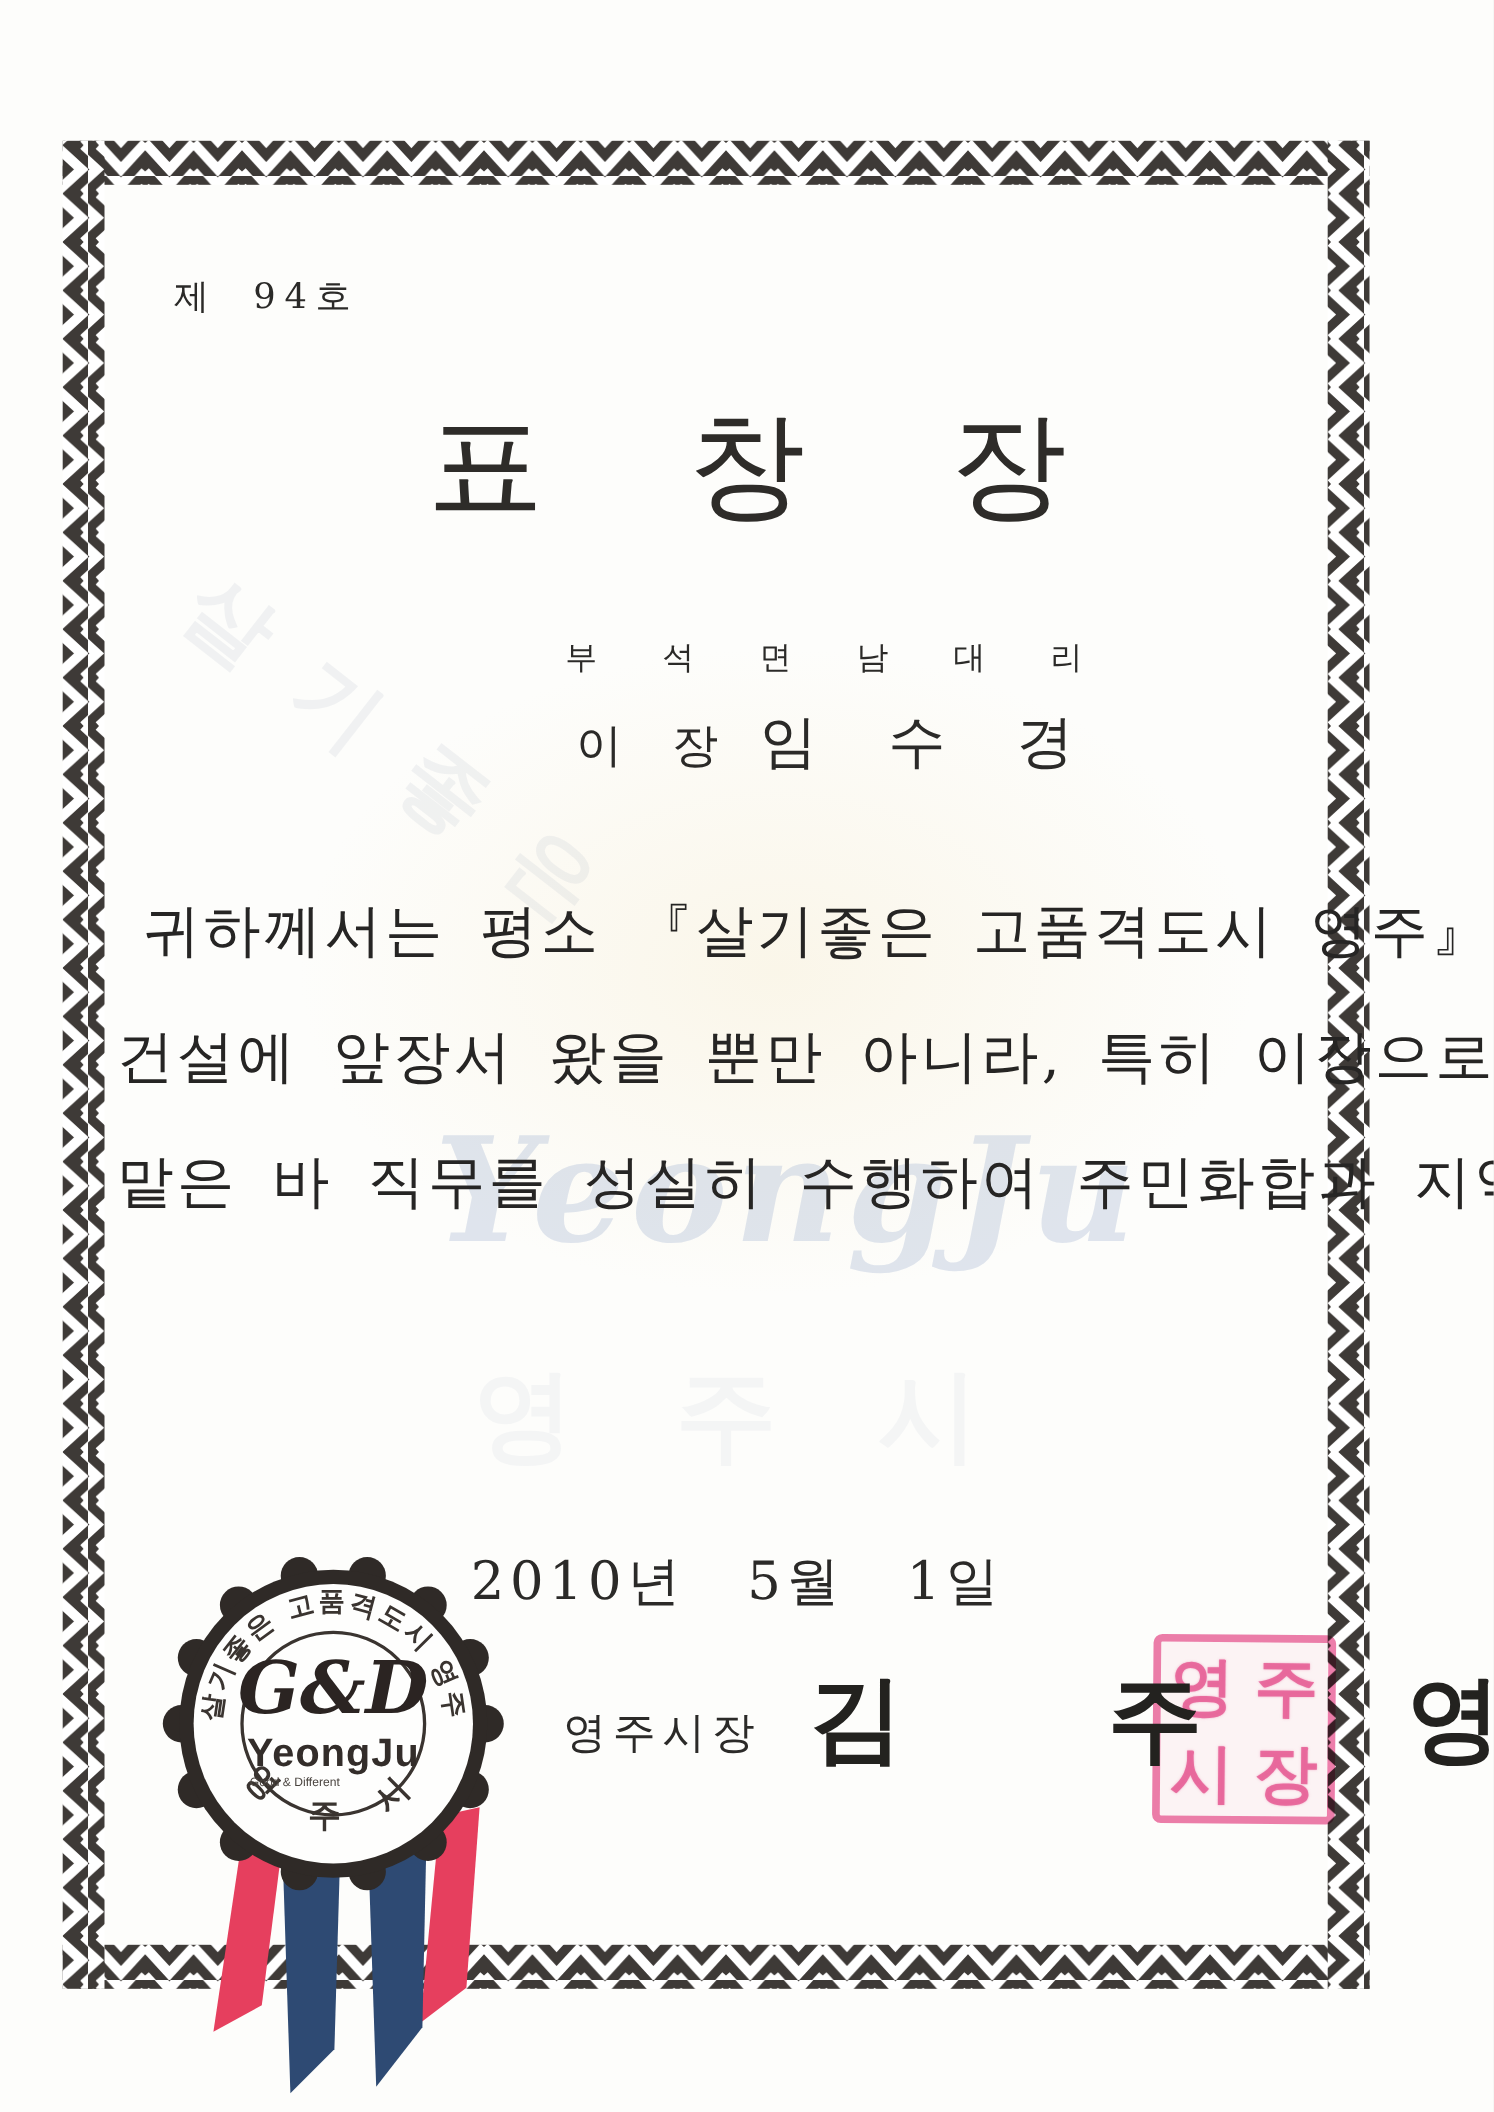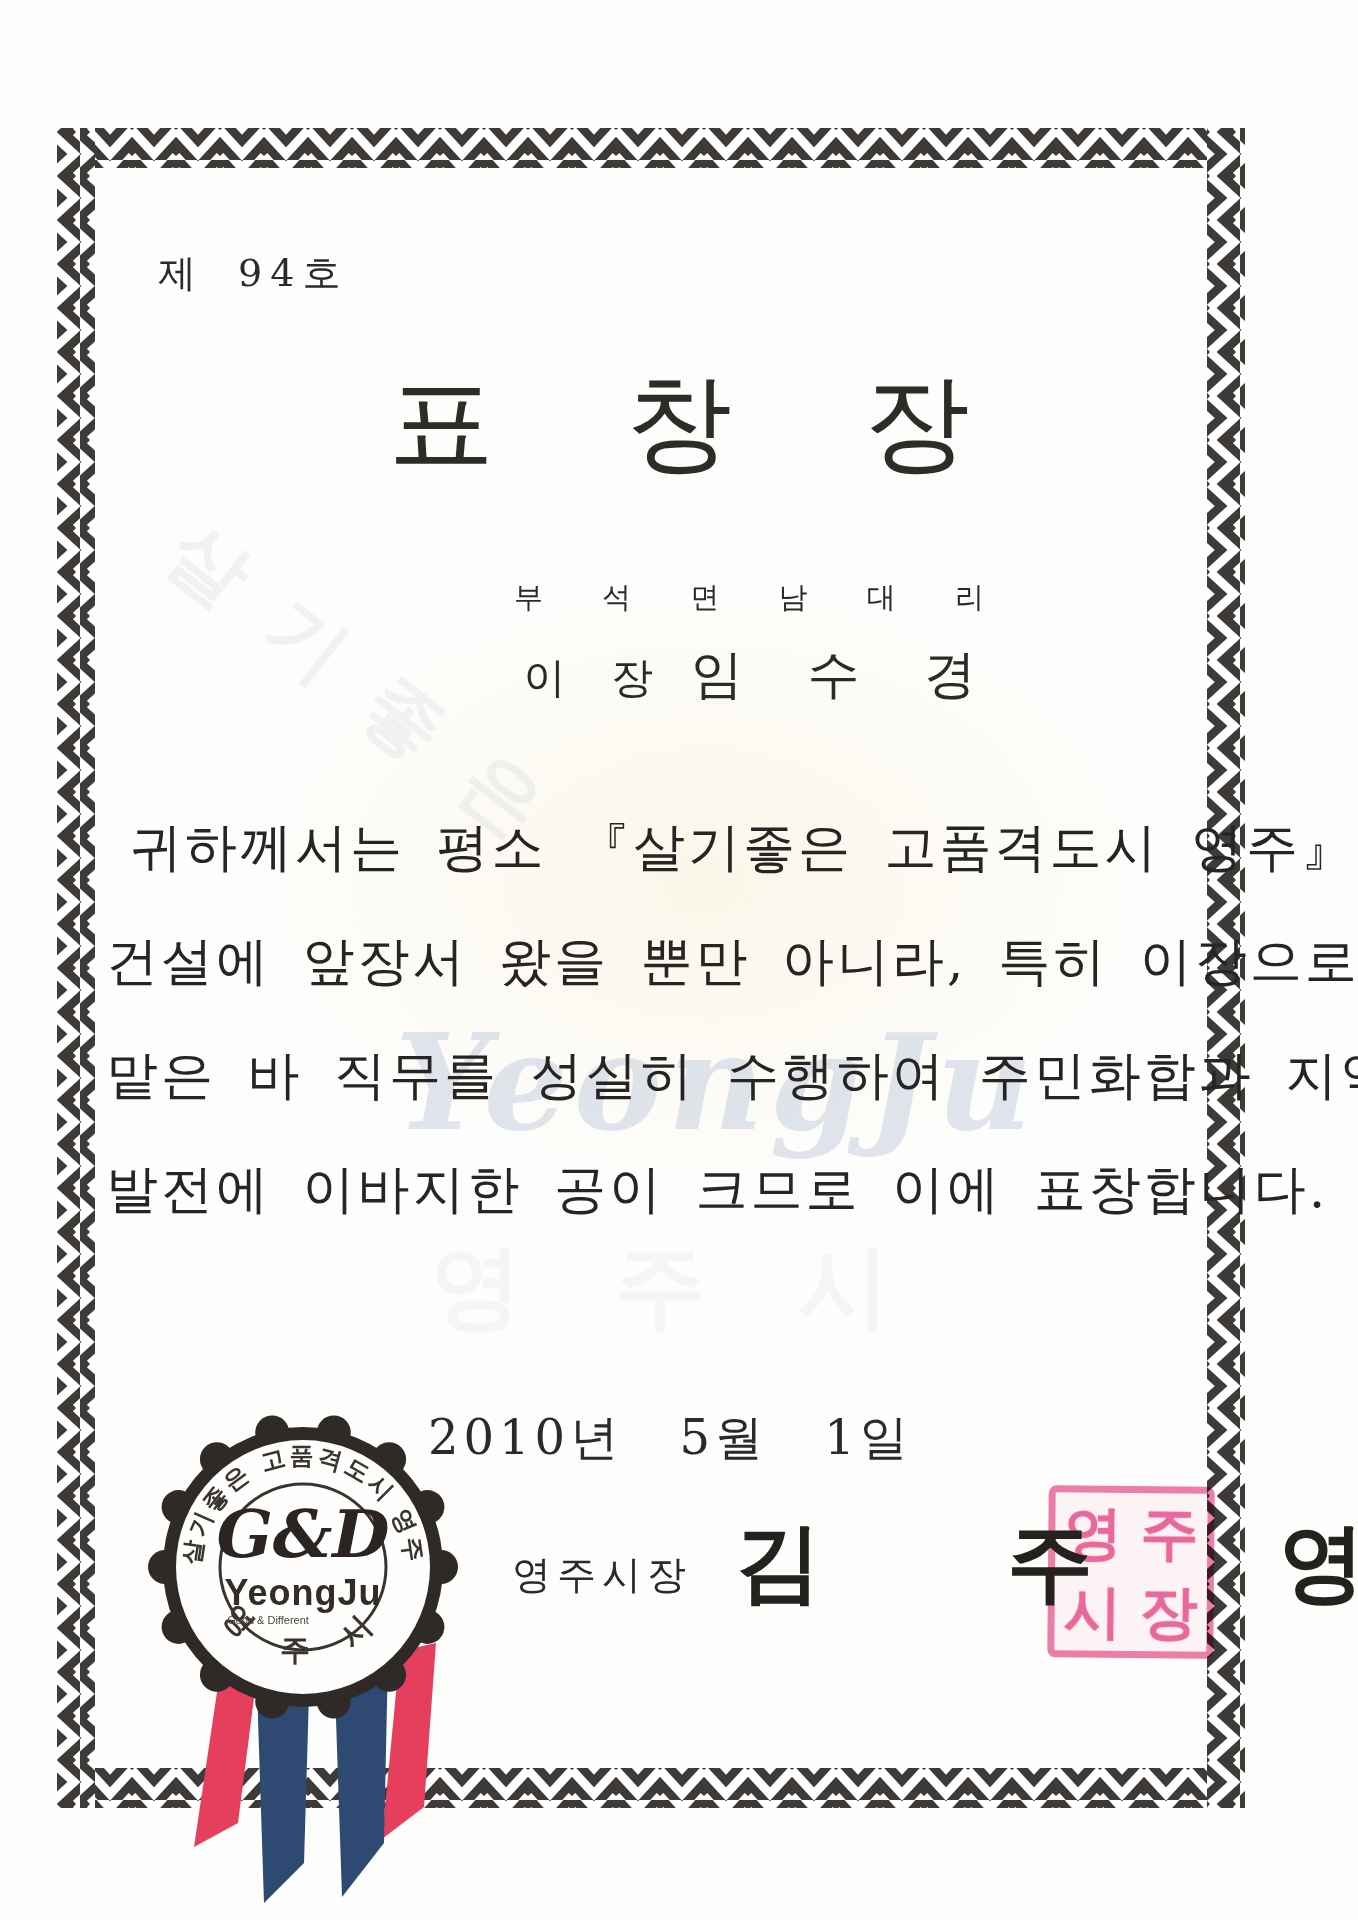--- a/index.html
+++ b/index.html
@@ -32,21 +32,21 @@
     font-family:"DejaVu Serif", serif;
   }
   .wm-ghost{
     left:430px;top:1225px;
     font-size:92px;letter-spacing:30px;font-weight:bold;
     color:#aab4c8;opacity:.10;z-index:2;white-space:nowrap;
   }
   
   .doc-number{
     left:158px;top:248px;
-    font-size:38px;letter-spacing:8px;word-spacing:14px;
+    font-size:32px;letter-spacing:8px;word-spacing:14px;
     z-index:4;
   }
   .title{
     left:0;right:0;top:352px;text-align:center;
     font-size:106px;font-weight:normal;
     letter-spacing:34px;word-spacing:30px;
     text-indent:34px; 
     color:#2e2c29;z-index:4;
   }
   .recipient{
@@ -140,21 +140,20 @@
     <div class="line1">부 석 면 남 대 리</div>
     <div class="line2">
       <span>이 장</span><span class="name">임 수 경</span>
     </div>
   </div>
 
   <div class="abs body-text">
     <div class="body-line">귀하께서는 평소 『살기좋은 고품격도시 영주』</div>
     <div class="body-line">건설에 앞장서 왔을 뿐만 아니라, 특히 이장으로서</div>
     <div class="body-line">맡은 바 직무를 성실히 수행하여 주민화합과 지역</div>
-    <div class="body-line">발전에 이바지한 공이 크므로 이에 표창합니다.</div>
   </div>
 
   <div class="abs date-line">2010년 5월 1일</div>
 
   <div class="abs issuer-title">영주시장</div>
   <div class="abs issuer-name">김 주 영</div>
 
   <div class="abs stamp">
     <span>영</span>
     <span>주</span>

